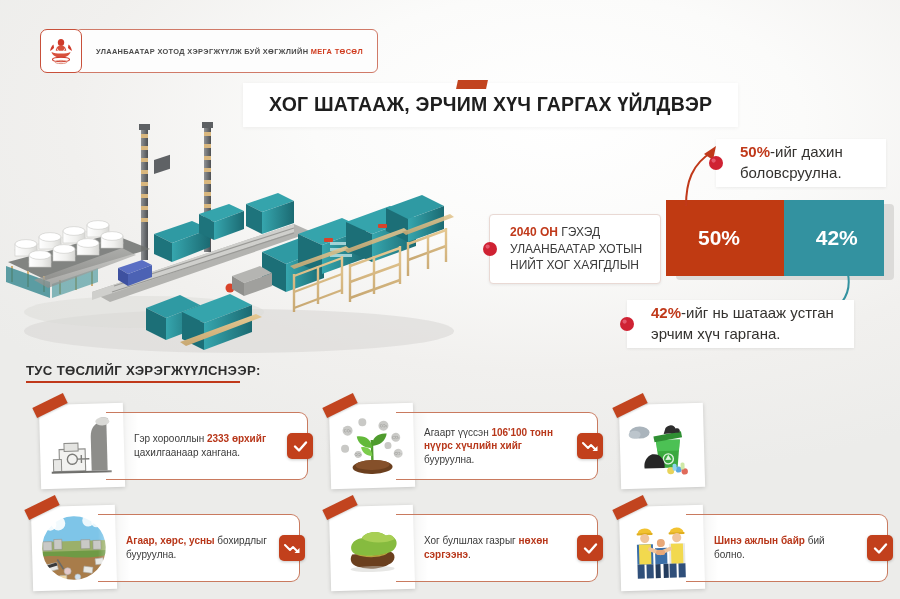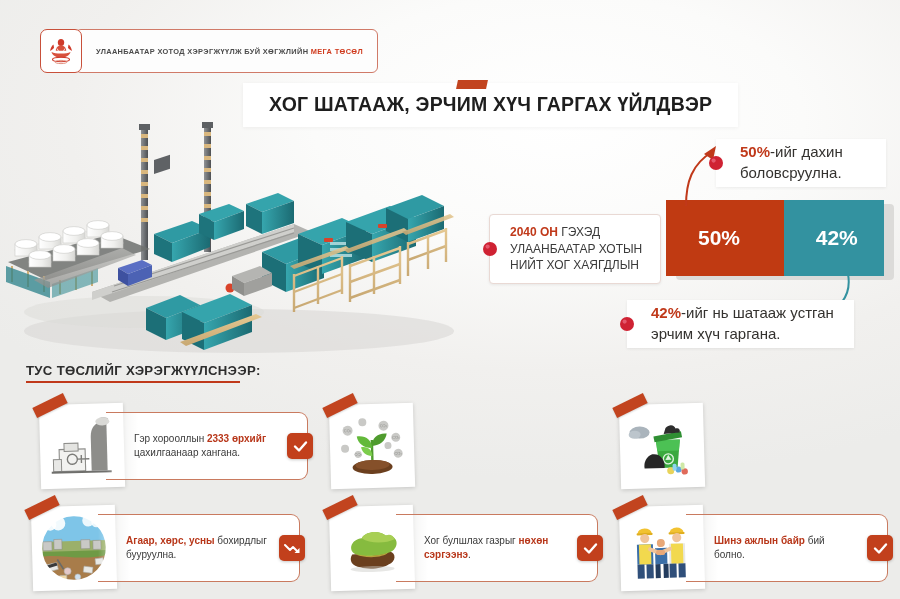--- a/index.html
+++ b/index.html
@@ -465,20 +465,29 @@
         </g>
         <path d="M36 50 V26" stroke="#4f9b2e" stroke-width="2.4"></path>
         <path d="M36 34 C28 34 22 29 21 22 C30 21 36 26 36 34Z" fill="#63b93a"></path>
         <path d="M36 32 C44 32 50 27 51 20 C42 19 36 24 36 32Z" fill="#4f9b2e"></path>
         <path d="M36 42 C30 42 26 38 25 33 C32 32 36 36 36 42Z" fill="#7ccd4c"></path>
         <ellipse cx="36" cy="53" rx="20" ry="7" fill="#6b3f1e"></ellipse>
         <ellipse cx="36" cy="51" rx="17" ry="5" fill="#85502a"></ellipse>
       </svg>
     </div>
     <div class="tape"></div>
+    <div class="bubble">
+      <div class="bubble-txt"><span>Агаарт үүссэн </span><b>106'100 тонн нүүрс хүчлийн хийг</b><span> бууруулна.</span></div>
+      <div class="badge">
+        <svg width="17" height="13" viewBox="0 0 17 13" aria-hidden="true">
+          <path d="M1 3 L6 8 L9 5 L14 10" stroke="#fff" stroke-width="2" fill="none" stroke-linecap="round" stroke-linejoin="round"></path>
+          <path d="M15.5 6 L15.5 11 L10.5 11 Z" fill="#fff"></path>
+        </svg>
+      </div>
+    </div>
   </div>
 
   <div class="card" id="card-2">
     <div class="photo">
       <svg width="72" height="64" viewBox="0 0 72 64" aria-hidden="true">
         <ellipse cx="14" cy="18" rx="10" ry="6" fill="#aab4bc"></ellipse>
         <ellipse cx="9" cy="20" rx="6" ry="4" fill="#bcc5cc"></ellipse>
         <path d="M30 26 h24 l-3 28 h-18 Z" fill="#3ba93f"></path>
         <path d="M30 26 h24 l-1.2 11 h-21.6 Z" fill="#4cc154"></path>
         <path d="M28 20 h28 v6 h-28 Z" fill="#2f8f33" transform="rotate(-9 42 23)"></path>

